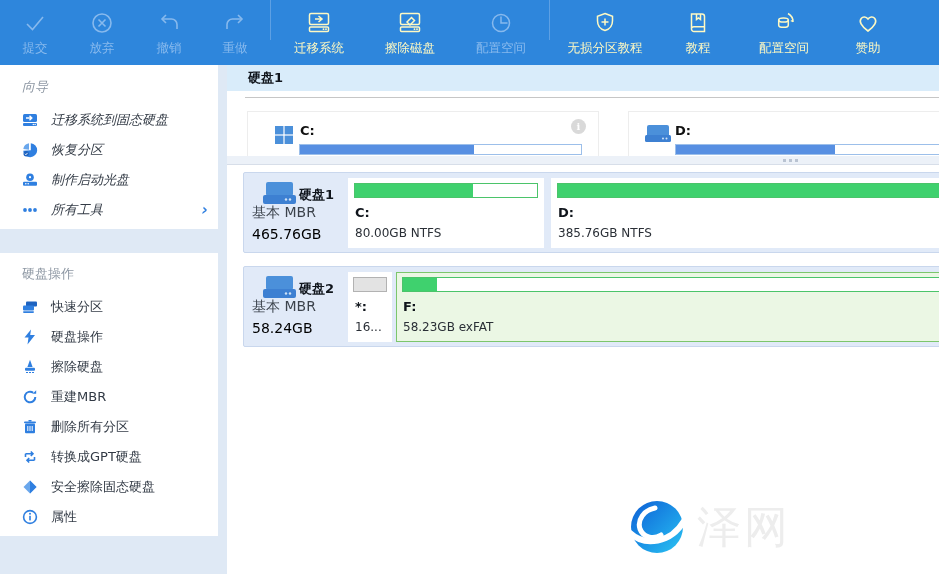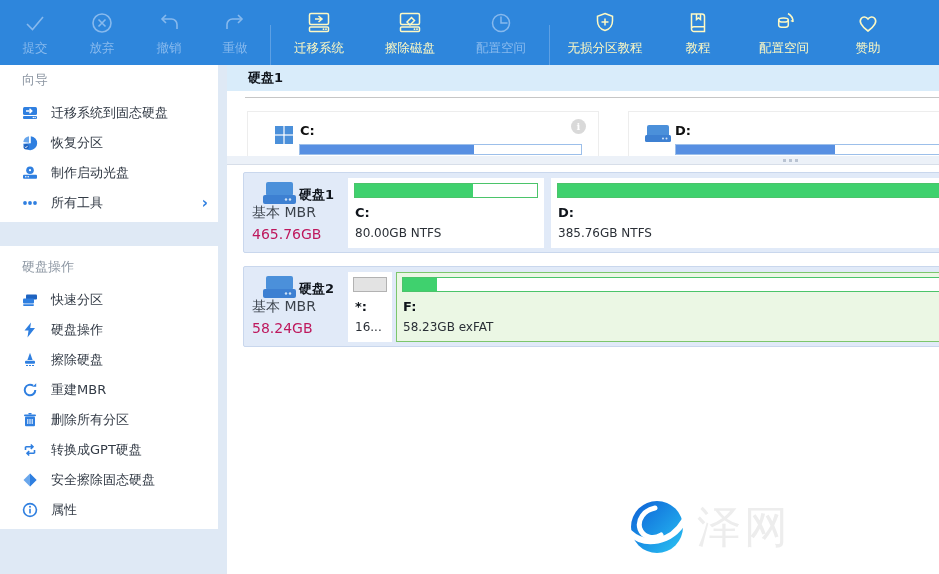--- a/index.html
+++ b/index.html
@@ -1,32 +1,32 @@
 <!DOCTYPE html>
 <html><head>
 <meta charset="utf-8">
 <style>
   html,body{margin:0;padding:0;}
   .app{position:relative;width:939px;height:574px;overflow:hidden;background:#dfe9f5;
        font-family:"DejaVu Sans","Liberation Sans",sans-serif;-webkit-font-smoothing:antialiased;}
 
   
   .toolbar{position:absolute;left:0;top:0;width:100%;height:65px;background:#2e86dc;
-           display:flex;align-items:flex-end;padding-left:2px;box-sizing:border-box;}
+           display:flex;align-items:flex-start;padding-left:2px;box-sizing:border-box;}
   .tb-item{display:flex;flex-direction:column;align-items:center;justify-content:center;gap:4px;
            color:#fef9c3;height:100%;box-sizing:border-box;padding-top:2px;cursor:pointer;flex:none;}
   .tb-item .lbl{font-size:12.5px;white-space:nowrap;}
   .tb-item.disabled{color:#87b9ed;}
   .tbi{display:block;}
   .tb-sep{width:1px;height:40px;background:#5da0e4;margin:0 2px;flex:none;}
 
   
   .sidebar{position:absolute;left:0;top:65px;width:218px;bottom:0;}
   .side-panel{background:#ffffff;padding:6px 0 4px;}
-  .side-panel.first{padding-top:0;}
+  .side-panel.first{padding-top:7px;font-style:italic;}
   .side-panel + .side-panel{margin-top:24px;}
   .side-header{font-size:13px;color:#8d97a3;padding:6px 0 9px 22px;}
   .side-item{display:flex;align-items:center;height:30px;padding-left:22px;font-size:13px;
              color:#323a45;cursor:pointer;position:relative;}
   .side-item .si{width:16px;height:16px;margin-right:13px;flex:none;}
   .side-chevron{position:absolute;right:10px;top:6px;color:#2f7fe0;font-size:15px;font-weight:bold;}
 
   
   .main{position:absolute;left:227px;top:65px;right:0;bottom:0;background:#ffffff;}
   .tab-strip{height:26px;background:#d9ecfa;display:flex;align-items:center;}
@@ -53,21 +53,21 @@
   .splitter .dots i{width:3px;height:3px;background:#b9c3d2;display:block;}
 
   .disk-area{position:absolute;left:0;right:0;top:100px;bottom:0;background:#ffffff;}
   .disk-row{position:absolute;left:16px;width:742px;height:81px;background:#e1eaf8;
             border:1px solid #c9d7ed;border-radius:2px;box-sizing:border-box;}
   .disk-row.r1{top:7px;}
   .disk-row.r2{top:101px;}
   .disk-icon{position:absolute;left:19px;top:9px;}
   .disk-name{position:absolute;left:55px;top:13px;font-size:13px;font-weight:bold;color:#10151c;white-space:nowrap;}
   .disk-meta{position:absolute;left:8px;top:31px;font-size:14px;color:#3c434c;white-space:nowrap;}
-  .disk-size{position:absolute;left:8px;top:53px;font-size:14px;color:#be185d;}
+  .disk-size{position:absolute;left:8px;top:53px;font-size:14px;color:#000000;}
 
   .part{position:absolute;top:5px;height:70px;background:#fff;box-sizing:border-box;border:1px solid #fff;cursor:pointer;}
   .part .pbar{position:absolute;left:5px;right:5px;top:4px;height:15px;border:1px solid #4bc46a;background:#fff;box-sizing:border-box;}
   .part .pbar .fill{height:100%;background:#3fd16e;}
   .part .plabel{position:absolute;left:6px;top:26px;font-size:13px;font-weight:bold;color:#10151c;}
   .part .pdetail{position:absolute;left:6px;top:47px;font-size:12px;color:#2a2f36;white-space:nowrap;}
   .part.other .pbar{border-color:#b2b2b2;}
   .part.other .pbar .fill{background:#e3e3e3;}
   .part.selected{background:#ebf7e4;border:1px solid #7cc66c;}
   .p-c{left:104px;width:196px;}

